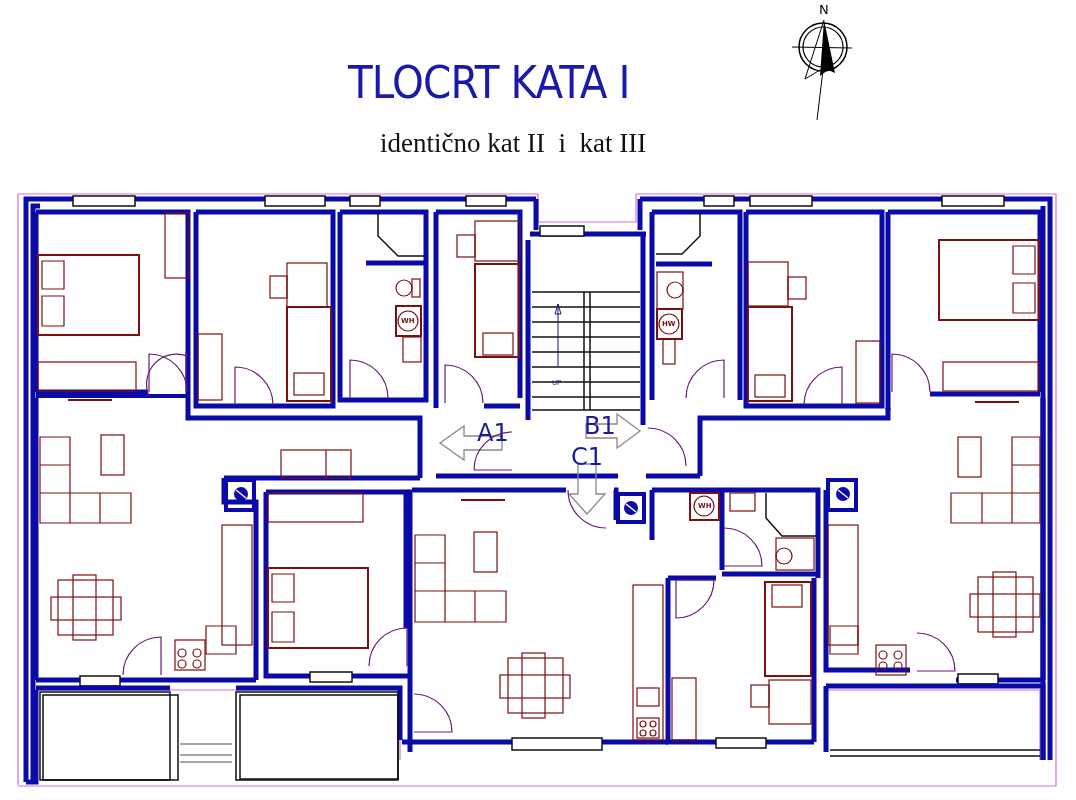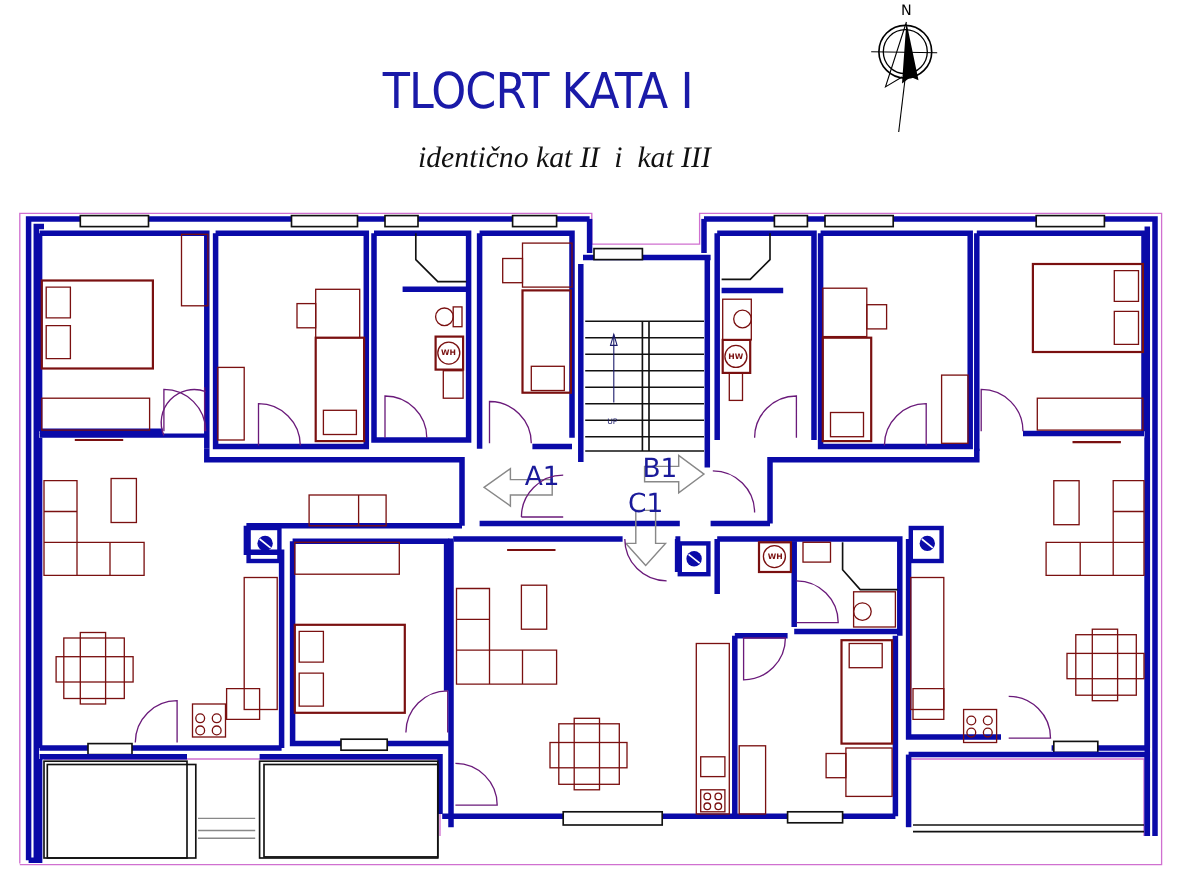--- a/index.html
+++ b/index.html
@@ -1,18 +1,18 @@
 <!DOCTYPE html>
 <html><head>
 <meta charset="utf-8">
 <style>
   html,body{margin:0;padding:0;background:#ffffff;}
   body{width:1076px;height:800px;position:relative;overflow:hidden;font-family:"Liberation Sans",sans-serif;}
   .title{position:absolute;left:348px;top:56px;width:345px;font-family:"DejaVu Sans",sans-serif;font-size:45px;letter-spacing:-1px;color:#1a1aa8;white-space:nowrap;transform:scaleX(0.9);transform-origin:left top;}
-  .subtitle{position:absolute;left:380px;top:128px;font-family:"Liberation Serif",serif;font-size:27px;color:#111;white-space:pre;font-style:italic;}
+  .subtitle{position:absolute;left:380px;top:128px;font-family:"Liberation Serif",serif;font-size:27px;color:#111;white-space:pre;}
   svg.plan{position:absolute;left:0;top:0;}
   .w{fill:none;stroke:#0a0aa8;stroke-width:5;stroke-linejoin:miter;}
   .wt{fill:none;stroke:#0a0aa8;stroke-width:4;}
   .pk{fill:none;stroke:#d070d0;stroke-width:1.2;}
   .fu{fill:none;stroke:#7a1010;stroke-width:1.2;}
   .fub{fill:none;stroke:#7a1010;stroke-width:2;}
   .dr{fill:none;stroke:#6a1a7a;stroke-width:1.2;}
   .bk{fill:none;stroke:#111;stroke-width:1.5;}
   .gr{fill:none;stroke:#888;stroke-width:1.3;}
   .win{fill:#fff;stroke:#111;stroke-width:1.5;}

